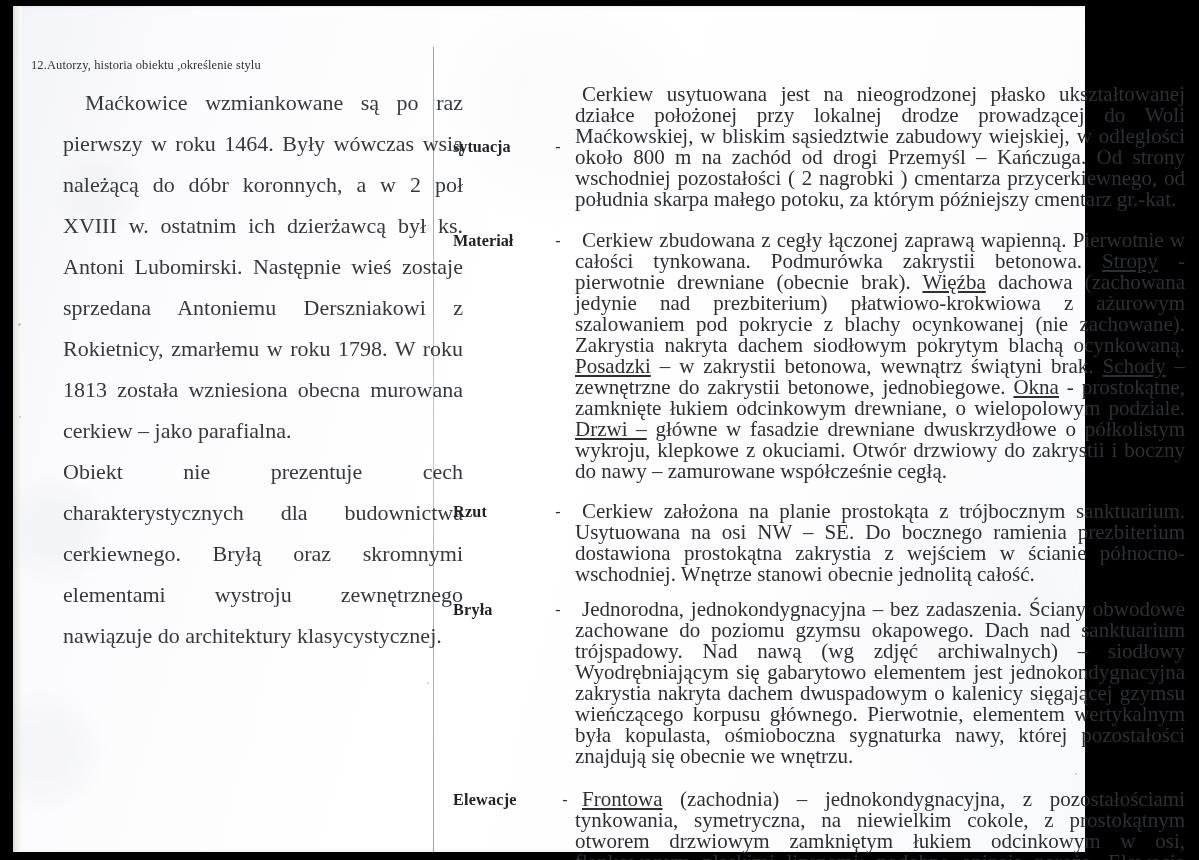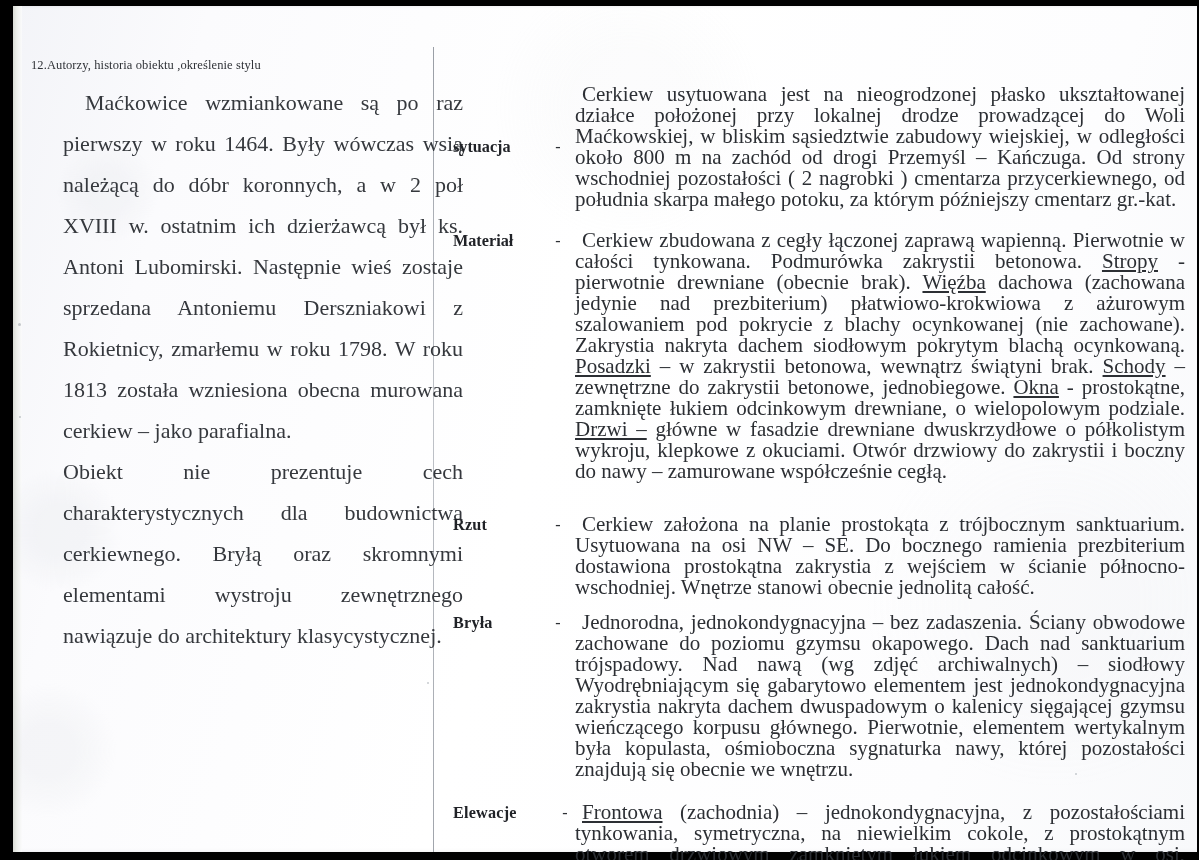--- a/index.html
+++ b/index.html
@@ -13,21 +13,21 @@
     height: 860px;
     background: #000000;
     overflow: hidden;
     font-family: "Liberation Serif", "DejaVu Serif", serif;
   }
   
   #sheet {
     position: absolute;
     left: 13px;
     top: 6px;
-    width: 1184px;
+    width: 1072px;
     height: 846px;
     background:
       linear-gradient(105deg, #f3f4f8 0%, #fbfbfd 14%, #ffffff 45%, #fdfdfe 80%, #f8f9fb 100%);
     box-shadow: inset 3px 0 6px -3px rgba(120,125,135,.45);
   }
   
   #grain {
     position: absolute;
     inset: 0;
     pointer-events: none;
@@ -130,21 +130,21 @@
   }
   .entry .body .lead { padding-left: 7px; }
   .entry .body u { text-decoration: underline; text-underline-offset: 1.5px; }
   .entry .body .tail {
     display: block;
     text-align: center;
     padding-left: 5px;
   }
   
   #entry-sytuacja  { margin-bottom: 20px; align-items: center; }
-  #entry-material  { margin-bottom: 32px; }
+  #entry-material  { margin-bottom: 19px; }
   #entry-rzut      { margin-bottom: 14px; }
   #entry-bryla     { margin-bottom: 22px; }
   #entry-rzut .label,
   #entry-bryla .label,
   #entry-elewacje .label { letter-spacing: .2px; }
   #entry-elewacje .label { flex: 0 0 110px; padding-left: 8px; }
   #entry-elewacje .dash  { flex: 0 0 20px; }
 
   
   .speck {

